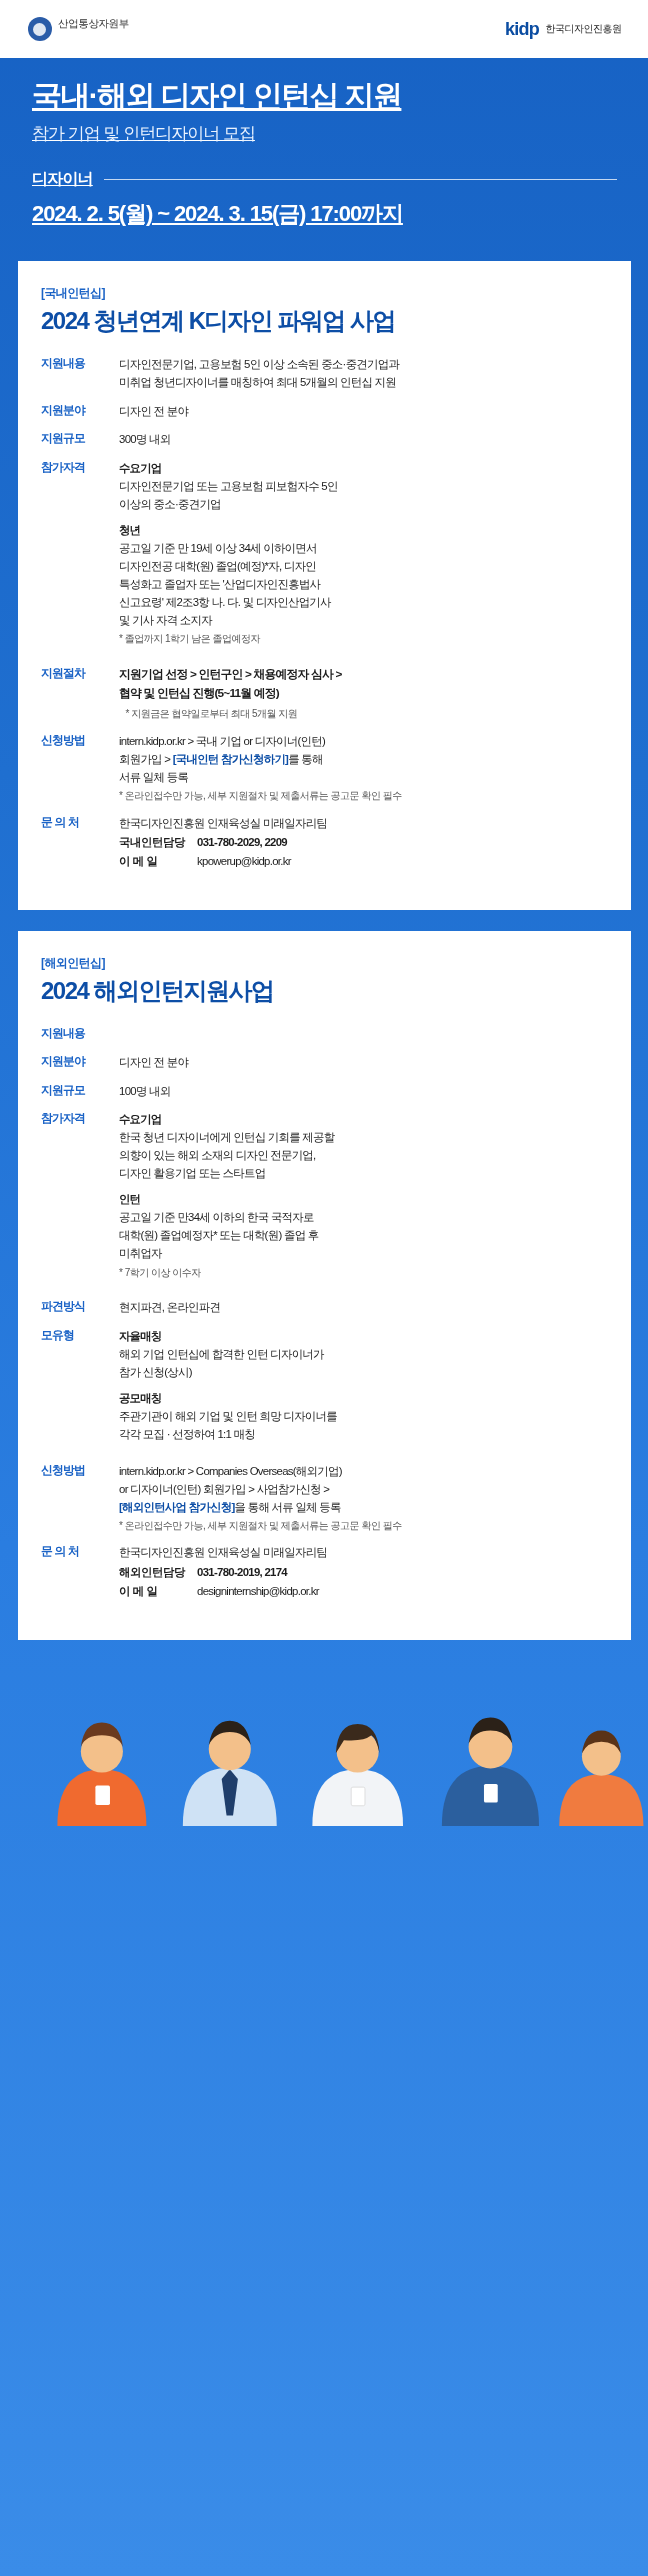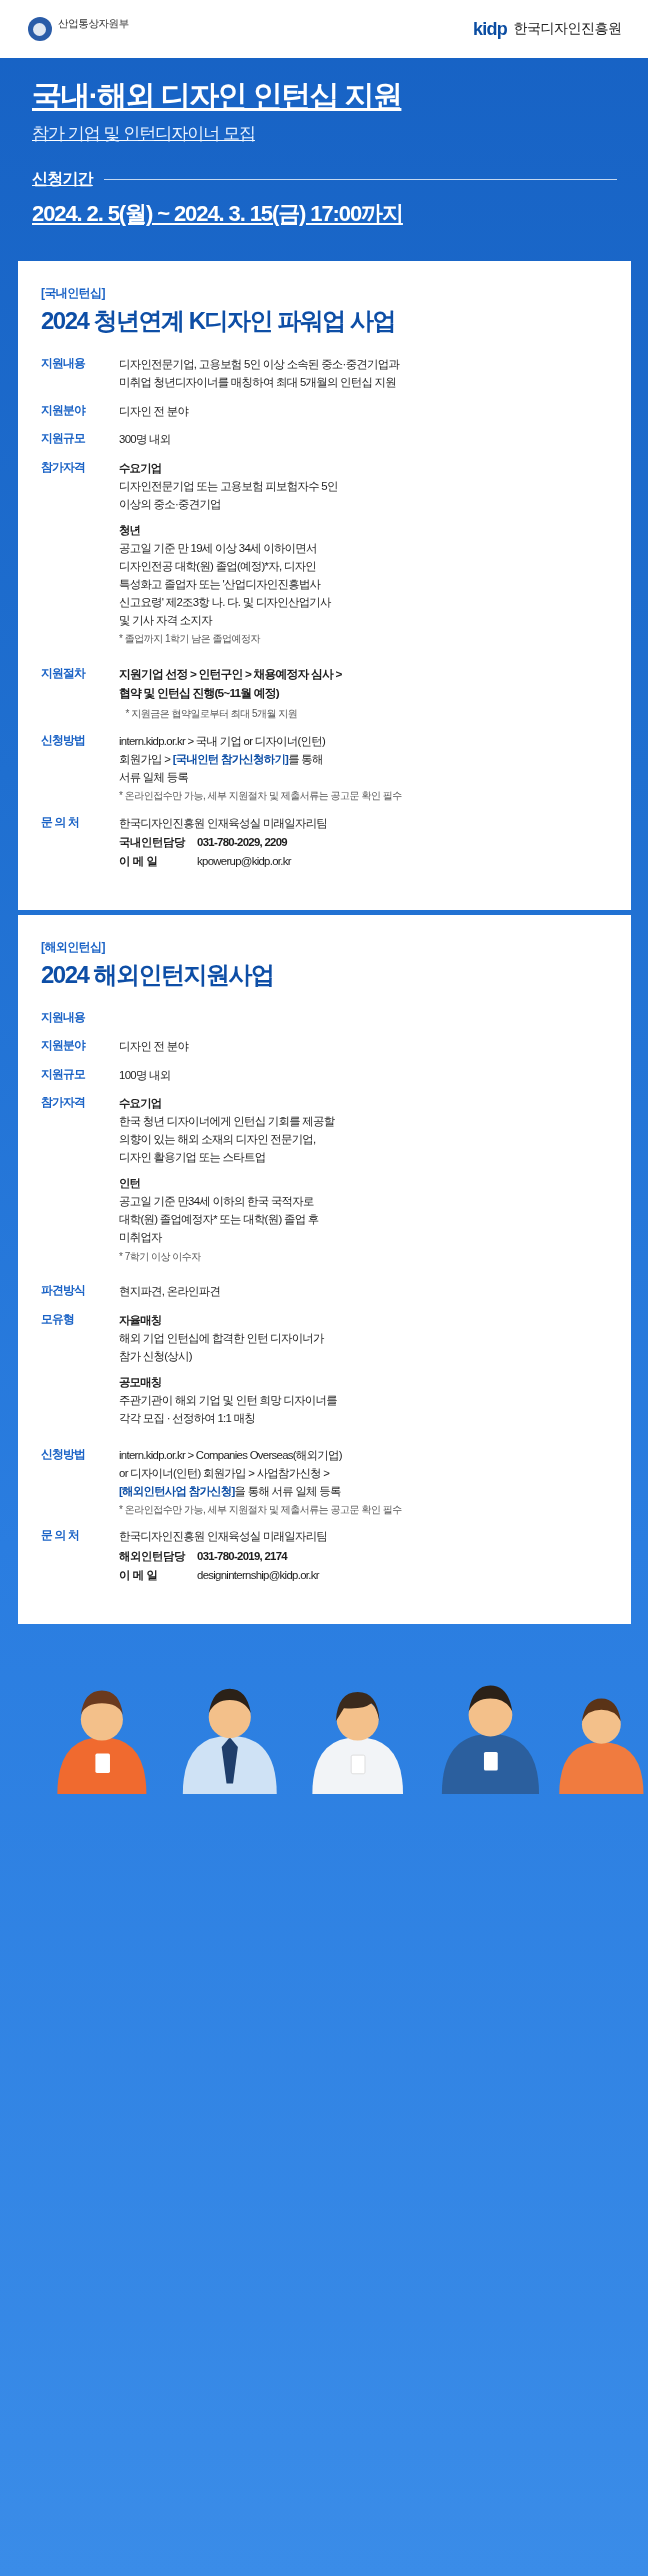--- a/index.html
+++ b/index.html
@@ -34,21 +34,21 @@
   .gov-emblem::after {
     content: "";
     position: absolute; left: 5.7px; top: 5.7px;
     width: 13px; height: 13px; border-radius: 50%;
     background: #ffffff;
     opacity: .85;
   }
   .gov-text { font-size: 10.5px; color: #333; letter-spacing: -0.4px; }
   .logo-right { display: flex; align-items: center; gap: 6.5px; }
   .kidp-mark { font-size: 18px; font-weight: bold; color: #0b4da2; letter-spacing: -0.8px; }
-  .kidp-text { font-size: 14px; color: #222; letter-spacing: -0.5px; }
+  .kidp-text { font-size: 10px; color: #222; letter-spacing: -0.5px; }
 
   
   .header {
     padding: 21px 32px 24px 32px;
     color: #ffffff;
     position: relative;
     text-decoration: underline;
   }
   .header h1 {
     font-size: 30px;
@@ -83,21 +83,21 @@
   .period-date {
     font-size: 22px;
     font-weight: bold;
     letter-spacing: -1.1px;
     margin-top: 9.7px;
   }
 
   
   .card {
     background: #ffffff;
-    margin: 0 18px 5px 18px;
+    margin: 0 18px 21px 18px;
     padding: 24px 23px 27.6px 23px;
     position: relative;
   }
   .card.first { margin-top: 8px; }
   .tag {
     font-size: 12px;
     color: #1b63c6;
     letter-spacing: -0.6px;
     font-weight: bold;
   }
@@ -192,21 +192,21 @@
     <div class="logo-right">
       <span class="kidp-mark">kidp</span>
       <span class="kidp-text">한국디자인진흥원</span>
     </div>
   </div>
 
   <div class="header">
     <h1>국내·해외 디자인 인턴십 지원</h1>
     <h2>참가 기업 및 인턴디자이너 모집</h2>
     <div class="period-row">
-      <span class="period-label">신청기간</span>
+      <span class="period-label">디자이너</span>
       <span class="period-rule"></span>
     </div>
     <div class="period-date">2024. 2. 5(월) ~ 2024. 3. 15(금) 17:00까지</div>
   </div>
 
   <div class="card first">
     <div class="tag">[국내인턴십]</div>
     <h3>2024 청년연계 K디자인 파워업 사업</h3>
 
     <div class="row">

